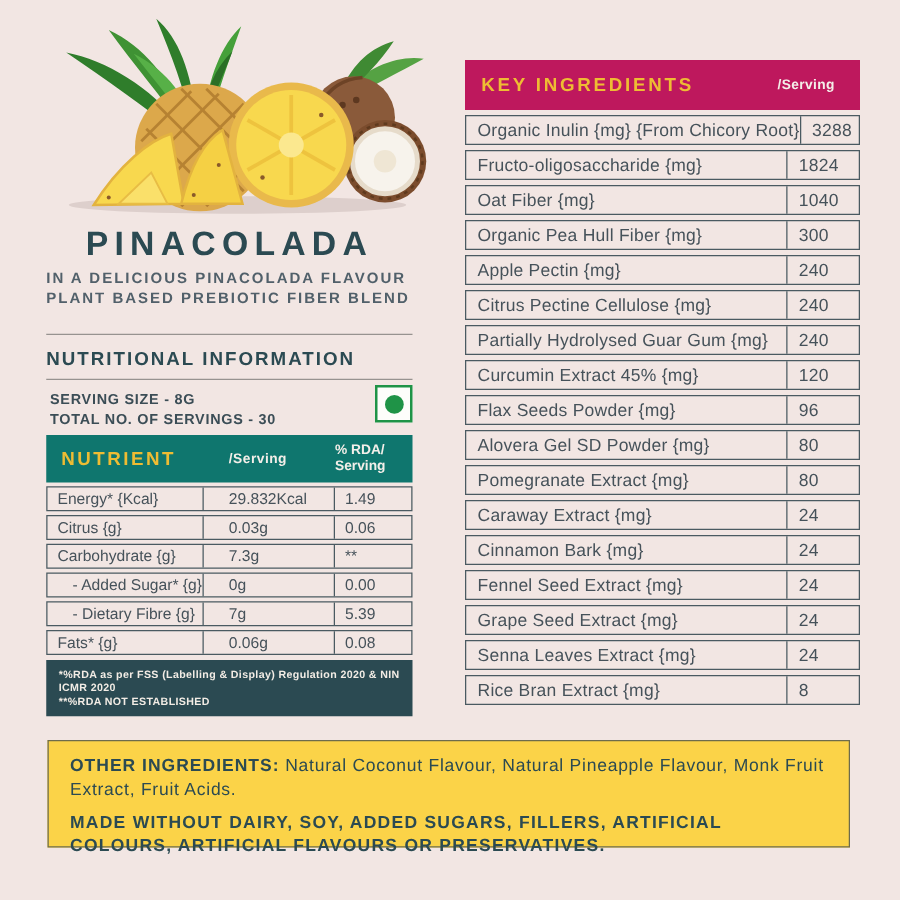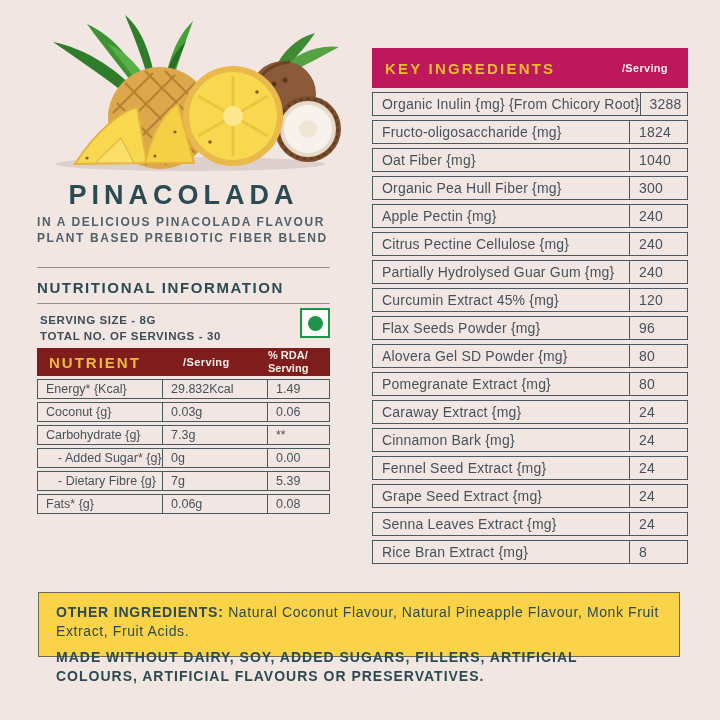--- a/index.html
+++ b/index.html
@@ -18,44 +18,44 @@
   .rule-top{top:267px;}
   .rule-bottom{top:303px;}
   .nutri-heading{position:absolute;left:37px;top:279px;font-size:15px;font-weight:bold;
     letter-spacing:1.6px;color:#2b4a52;}
   .serving-info{position:absolute;left:40px;top:312px;font-size:11.5px;font-weight:bold;
     letter-spacing:.6px;color:#3b4d56;line-height:16px;}
   .veg-mark{position:absolute;left:300px;top:308px;width:30px;height:30px;background:#fdfdfb;
     border:2.5px solid #1f9347;display:flex;align-items:center;justify-content:center;box-sizing:border-box;}
   .veg-dot{width:15px;height:15px;border-radius:50%;background:#1f9347;}
   .nt-wrap{position:absolute;left:37px;top:348px;width:293px;}
-  .nt-head{display:flex;align-items:center;background:#7f1d1d;height:28px;box-sizing:border-box;}
+  .nt-head{display:flex;align-items:center;background:#0f766e;height:38px;box-sizing:border-box;}
   .nt-head .h1{flex:1;padding-left:12px;color:#eebc33;font-size:15px;font-weight:bold;letter-spacing:2px;}
   .nt-head .h2{width:85px;color:#f4efe9;font-size:11px;font-weight:bold;letter-spacing:.4px;}
   .nt-head .h3{width:62px;color:#f4efe9;font-size:11px;font-weight:bold;line-height:1.15;white-space:pre-line;}
   .nt-row{display:flex;margin-top:3px;border:1.2px solid #4a5a61;height:20px;align-items:center;
     font-size:12.5px;color:#46525a;box-sizing:border-box;}
   .nt-c1{flex:1;padding-left:8px;}
   .nt-c1.indent{padding-left:20px;}
-  .nt-c2{width:85px;border-left:1.2px solid #4a5a61;align-self:stretch;display:flex;align-items:center;padding-left:8px;box-sizing:border-box;}
+  .nt-c2{width:85px;border-left:1.2px solid #4a5a61;align-self:stretch;display:flex;align-items:center;padding-left:20px;box-sizing:border-box;}
   .nt-c3{width:62px;border-left:1.2px solid #4a5a61;align-self:stretch;display:flex;align-items:center;padding-left:8px;box-sizing:border-box;margin-left:20px;}
   .footnote{margin-top:4px;background:#2b4a52;color:#f2ece5;font-size:8.5px;font-weight:bold;
     letter-spacing:.3px;padding:6px 10px;line-height:11px;}
   
   .ki-wrap{position:absolute;left:372px;top:48px;width:316px;}
   .ki-head{display:flex;align-items:center;background:#be185d;height:40px;box-sizing:border-box;}
   .ki-head .kh1{flex:1;padding-left:13px;color:#eebc33;font-size:15px;font-weight:bold;letter-spacing:2.2px;}
   .ki-head .kh2{width:66px;color:#f4efe9;font-size:11px;font-weight:bold;letter-spacing:.3px;}
   .ki-row{display:flex;margin-top:4px;border:1.2px solid #4a5a61;height:24px;align-items:center;
     font-size:14px;color:#46525a;box-sizing:border-box;letter-spacing:.2px;}
   .ki-name{flex:1;padding-left:9px;white-space:nowrap;}
   .ki-val{width:58px;border-left:1.2px solid #4a5a61;align-self:stretch;display:flex;align-items:center;
     padding-left:9px;box-sizing:border-box;}
   
-  .yellow-box{position:absolute;left:38px;top:592px;width:642px;height:65px;background:#fbd348;
+  .yellow-box{position:absolute;left:38px;top:592px;width:642px;height:86px;background:#fbd348;
     border:1.2px solid #6d6c4c;box-sizing:border-box;padding:10px 17px;color:#2b4a52;}
   .yb-p1{font-size:14px;line-height:19px;letter-spacing:.6px;font-weight:500;margin:0 0 7px 0;}
   .yb-p1 .yb-label{font-weight:bold;letter-spacing:.8px;}
   .yb-p2{font-size:14px;line-height:19px;letter-spacing:1px;font-weight:bold;margin:0;}
 </style>
 </head>
 <body>
 
 <div class="canvas">
 
@@ -144,21 +144,21 @@
       <div class="h2">/Serving</div>
       <div class="h3">% RDA/
 Serving</div>
     </div>
     <div class="nt-row">
       <div class="nt-c1">Energy* {Kcal}</div>
       <div class="nt-c2">29.832Kcal</div>
       <div class="nt-c3">1.49</div>
     </div>
     <div class="nt-row">
-      <div class="nt-c1">Coconut {g}</div>
+      <div class="nt-c1">Citrus {g}</div>
       <div class="nt-c2">0.03g</div>
       <div class="nt-c3">0.06</div>
     </div>
     <div class="nt-row">
       <div class="nt-c1">Carbohydrate {g}</div>
       <div class="nt-c2">7.3g</div>
       <div class="nt-c3">**</div>
     </div>
     <div class="nt-row">
       <div class="nt-c1 indent">- Added Sugar* {g}</div>
@@ -167,20 +167,24 @@
     </div>
     <div class="nt-row">
       <div class="nt-c1 indent">- Dietary Fibre {g}</div>
       <div class="nt-c2">7g</div>
       <div class="nt-c3">5.39</div>
     </div>
     <div class="nt-row">
       <div class="nt-c1">Fats* {g}</div>
       <div class="nt-c2">0.06g</div>
       <div class="nt-c3">0.08</div>
+    </div>
+    <div class="footnote">
+      <div>*%RDA as per FSS (Labelling &amp; Display) Regulation 2020 &amp; NIN ICMR 2020</div>
+      <div>**%RDA NOT ESTABLISHED</div>
     </div>
   </div>
 
   <div class="ki-wrap">
     <div class="ki-head">
       <div class="kh1">KEY INGREDIENTS</div>
       <div class="kh2">/Serving</div>
     </div>
     <div class="ki-row">
       <div class="ki-name">Organic Inulin {mg} {From Chicory Root}</div>

